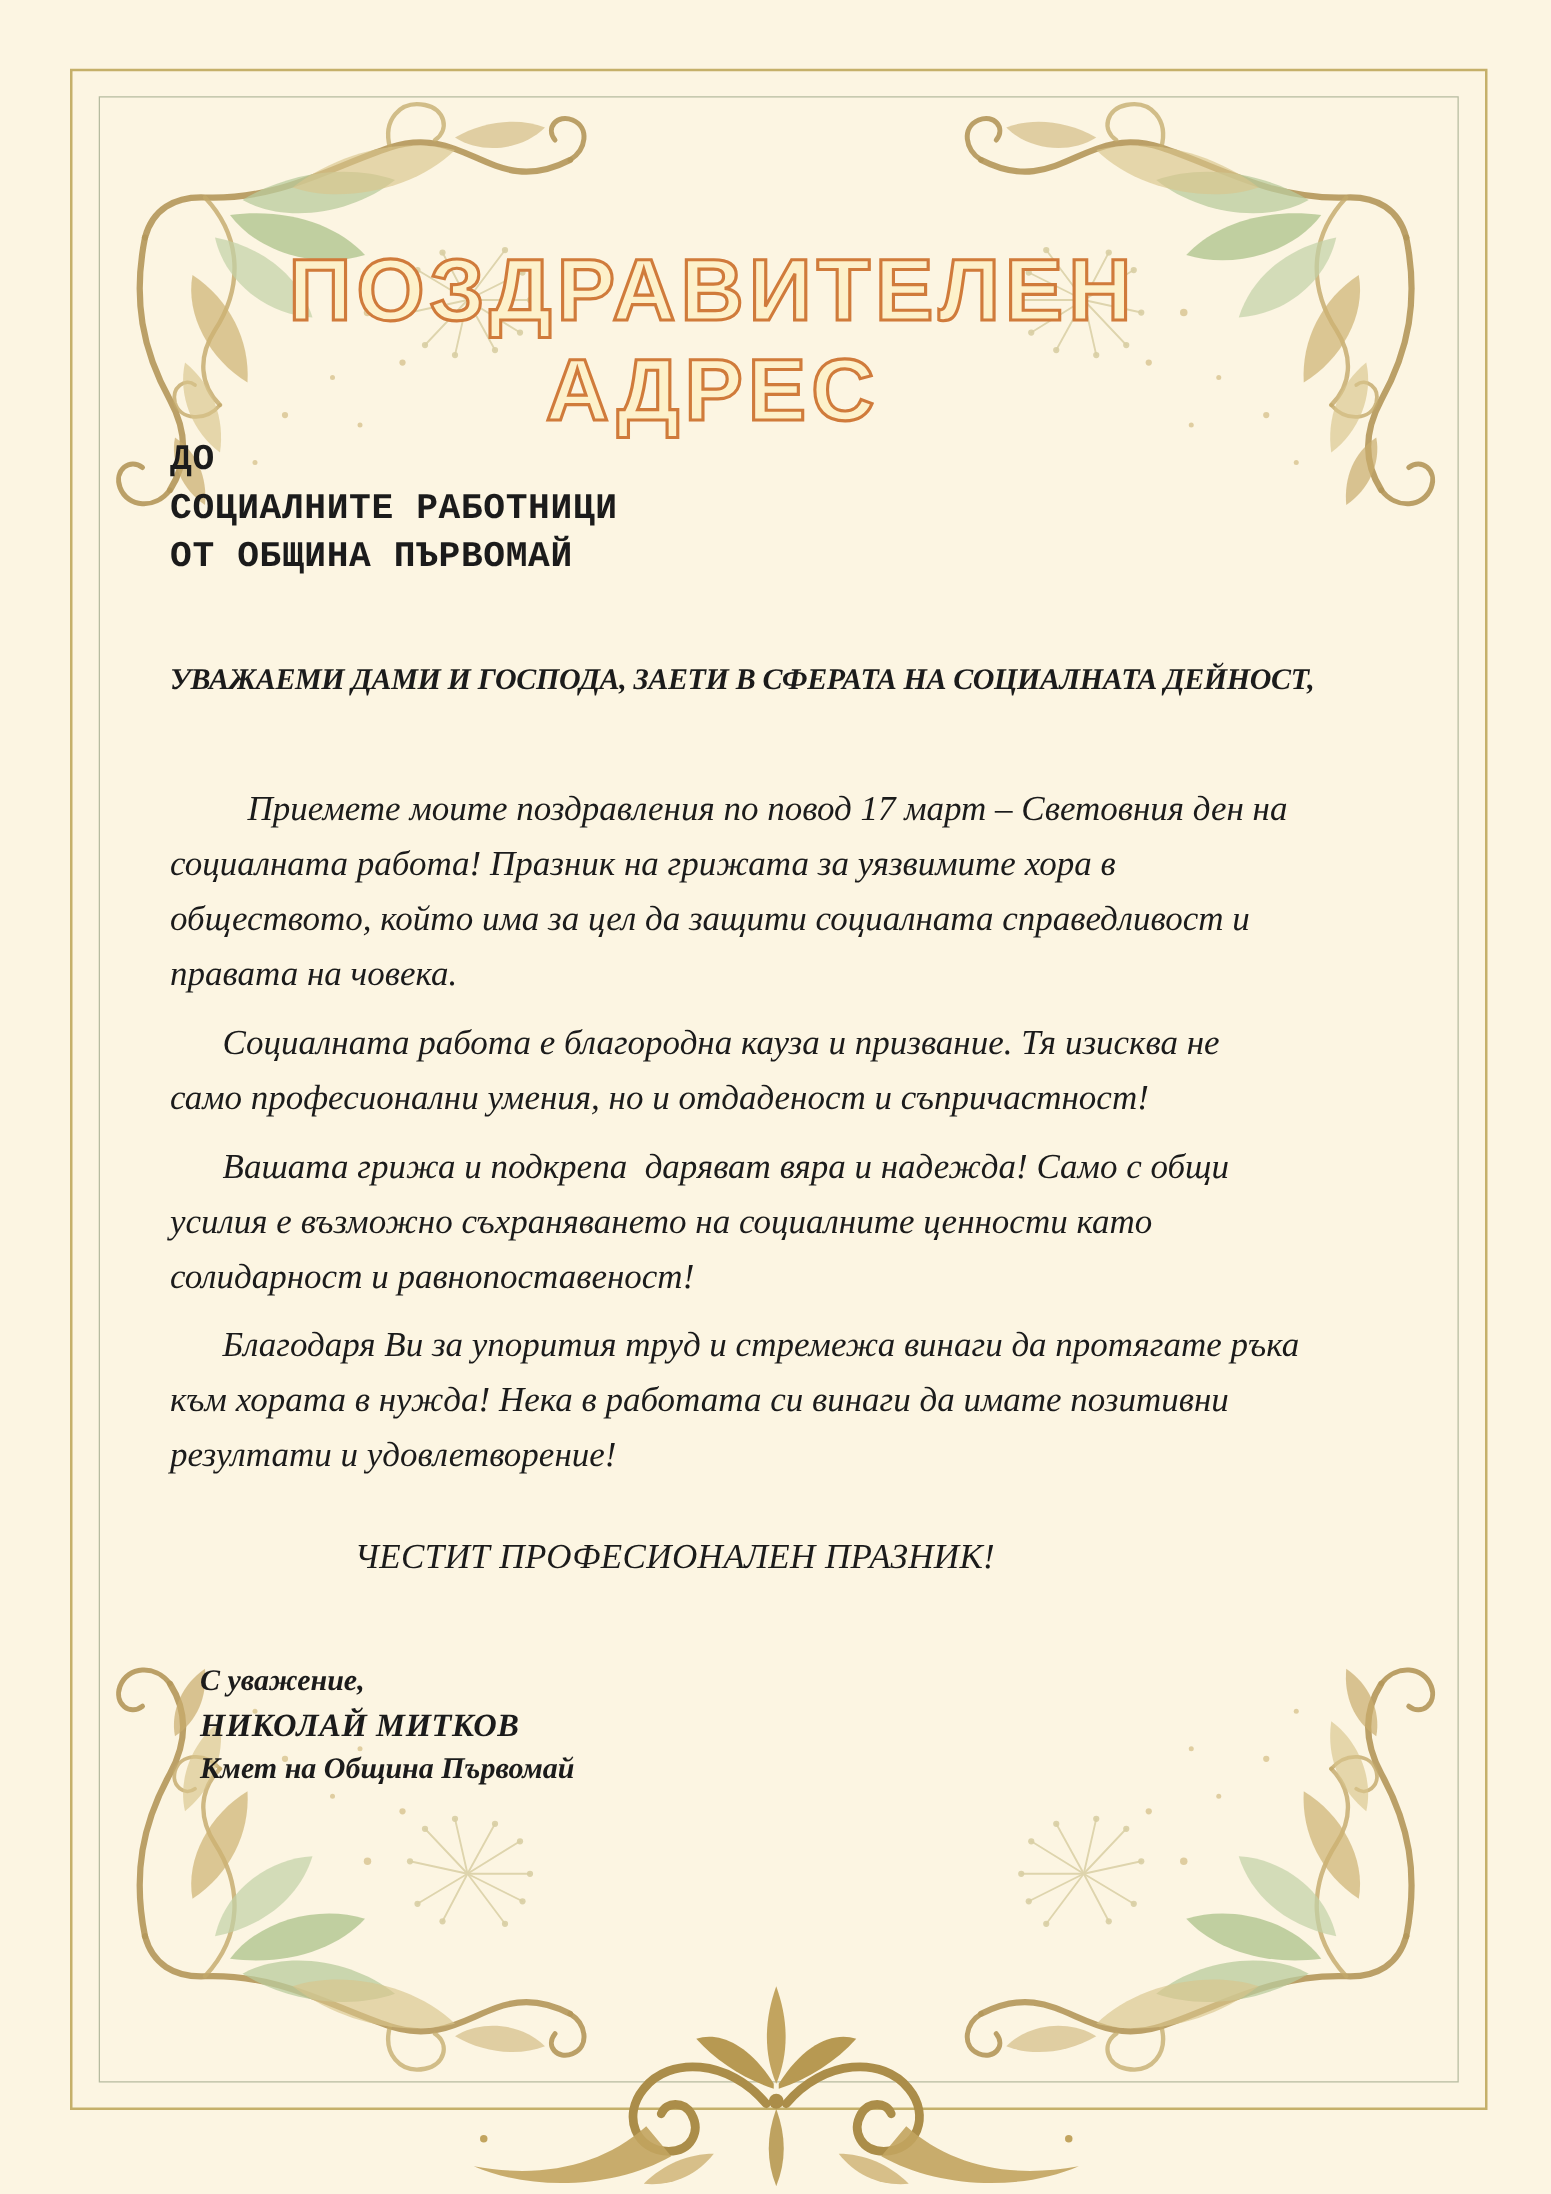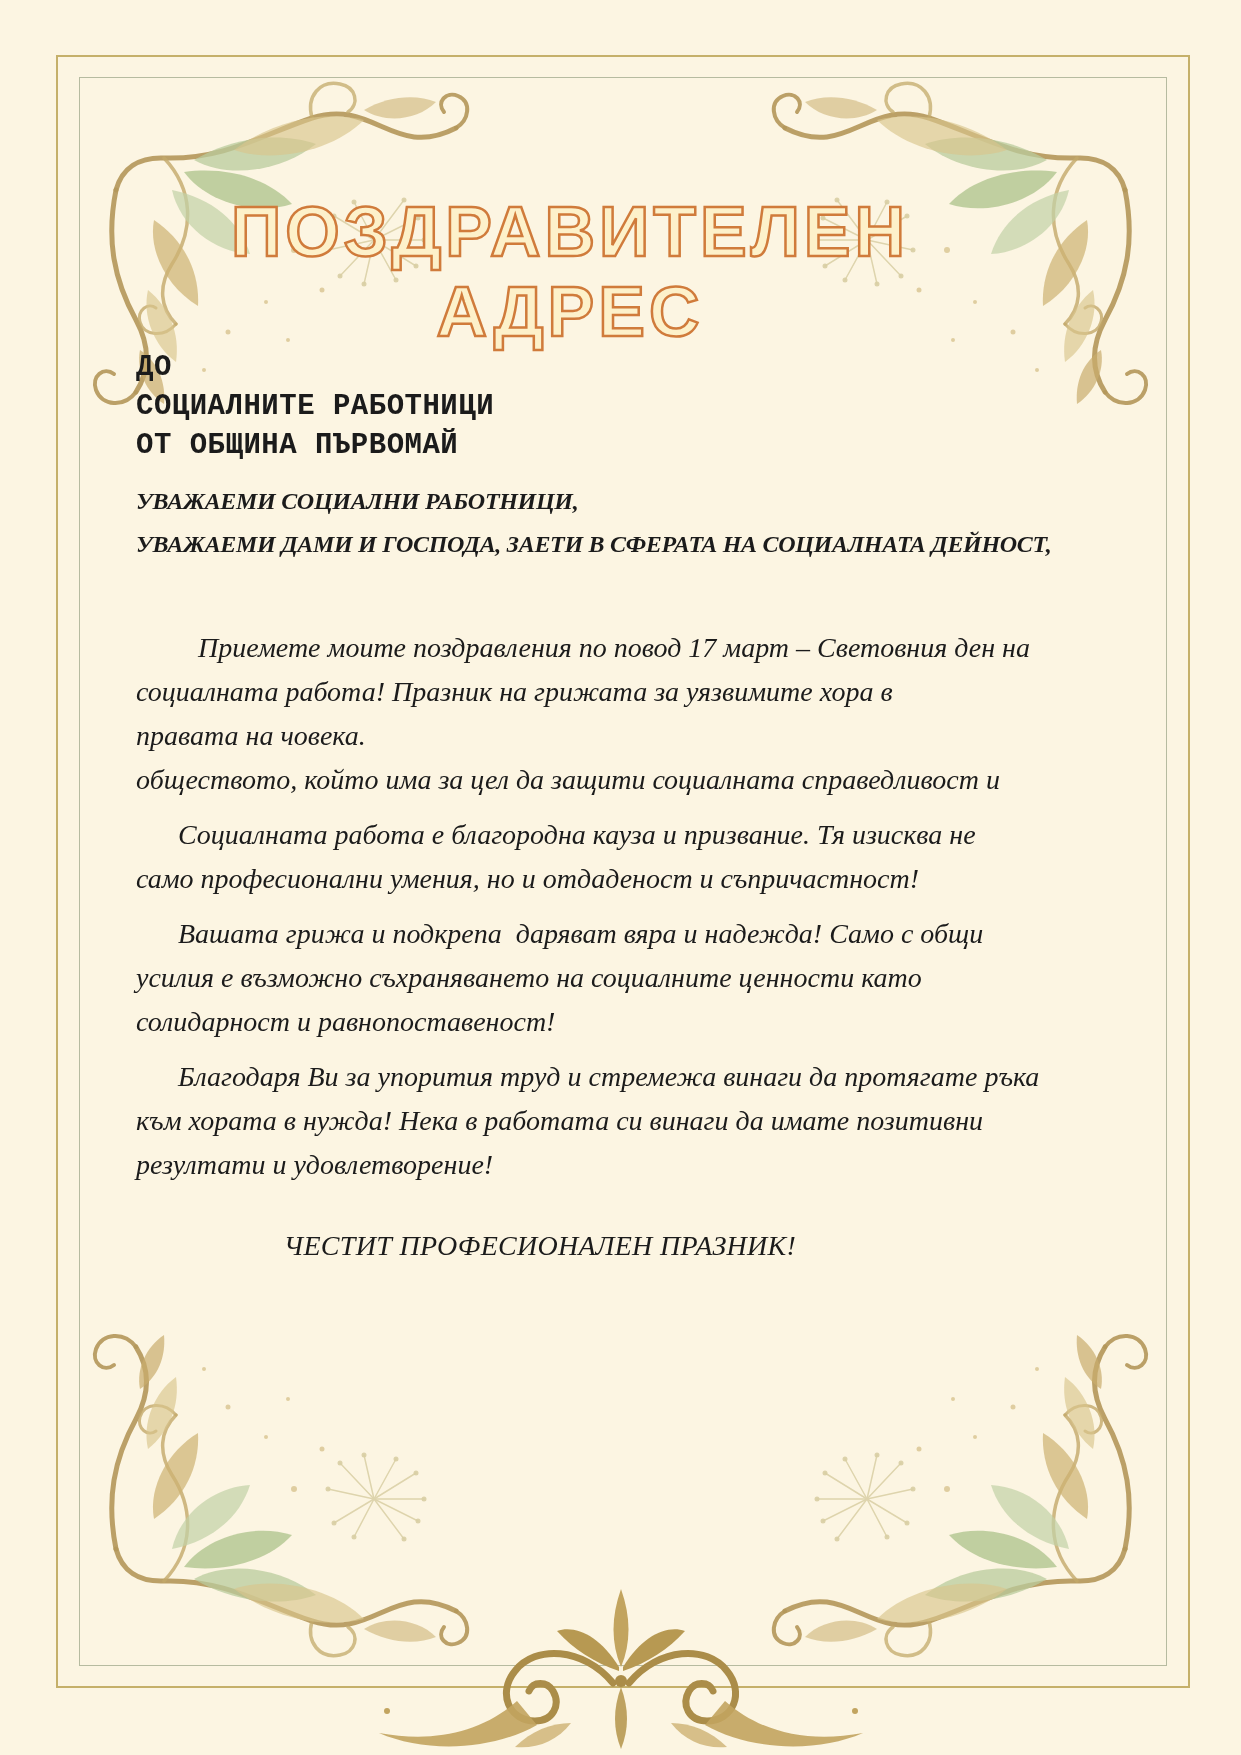--- a/index.html
+++ b/index.html
@@ -151,42 +151,46 @@
     </svg>
 
   <div class="title">ПОЗДРАВИТЕЛЕН АДРЕС</div>
 
   <div class="recipient">
     <div>ДО</div>
     <div>СОЦИАЛНИТЕ РАБОТНИЦИ</div>
     <div>ОТ ОБЩИНА ПЪРВОМАЙ</div>
   </div>
 
-  <div class="salut salut-1">УВАЖАЕМИ СОЦИАЛНИ РАБОТНИЦИ,</div>
   <div class="salut salut-2">УВАЖАЕМИ ДАМИ И ГОСПОДА, ЗАЕТИ В СФЕРАТА НА СОЦИАЛНАТА ДЕЙНОСТ,</div>
 
   <div class="body-text">
     <div class="para">
       <div class="bodyline indent-lg">Приемете моите поздравления по повод 17 март – Световния ден на</div>
       <div class="bodyline">социалната работа! Празник на грижата за уязвимите хора в</div>
+      <div class="bodyline">обществото, който има за цел да защити социалната справедливост и</div>
       <div class="bodyline">правата на човека.</div>
-      <div class="bodyline">обществото, който има за цел да защити социалната справедливост и</div>
     </div>
     <div class="para">
       <div class="bodyline indent-sm">Социалната работа е благородна кауза и призвание. Тя изисква не</div>
       <div class="bodyline">само професионални умения, но и отдаденост и съпричастност!</div>
     </div>
     <div class="para">
       <div class="bodyline indent-sm">Вашата грижа и подкрепа  даряват вяра и надежда! Само с общи</div>
       <div class="bodyline">усилия е възможно съхраняването на социалните ценности като</div>
       <div class="bodyline">солидарност и равнопоставеност!</div>
     </div>
     <div class="para">
       <div class="bodyline indent-sm">Благодаря Ви за упорития труд и стремежа винаги да протягате ръка</div>
       <div class="bodyline">към хората в нужда! Нека в работата си винаги да имате позитивни</div>
       <div class="bodyline">резултати и удовлетворение!</div>
     </div>
   </div>
 
   <div class="closing">ЧЕСТИТ ПРОФЕСИОНАЛЕН ПРАЗНИК!</div>
 
+  <div class="signature">
+    <div class="sig-line-1">С уважение,</div>
+    <div class="sig-line-2">НИКОЛАЙ МИТКОВ</div>
+    <div class="sig-line-3">Кмет на Община Първомай</div>
+  </div>
 
 </div>
 
 </body></html>

